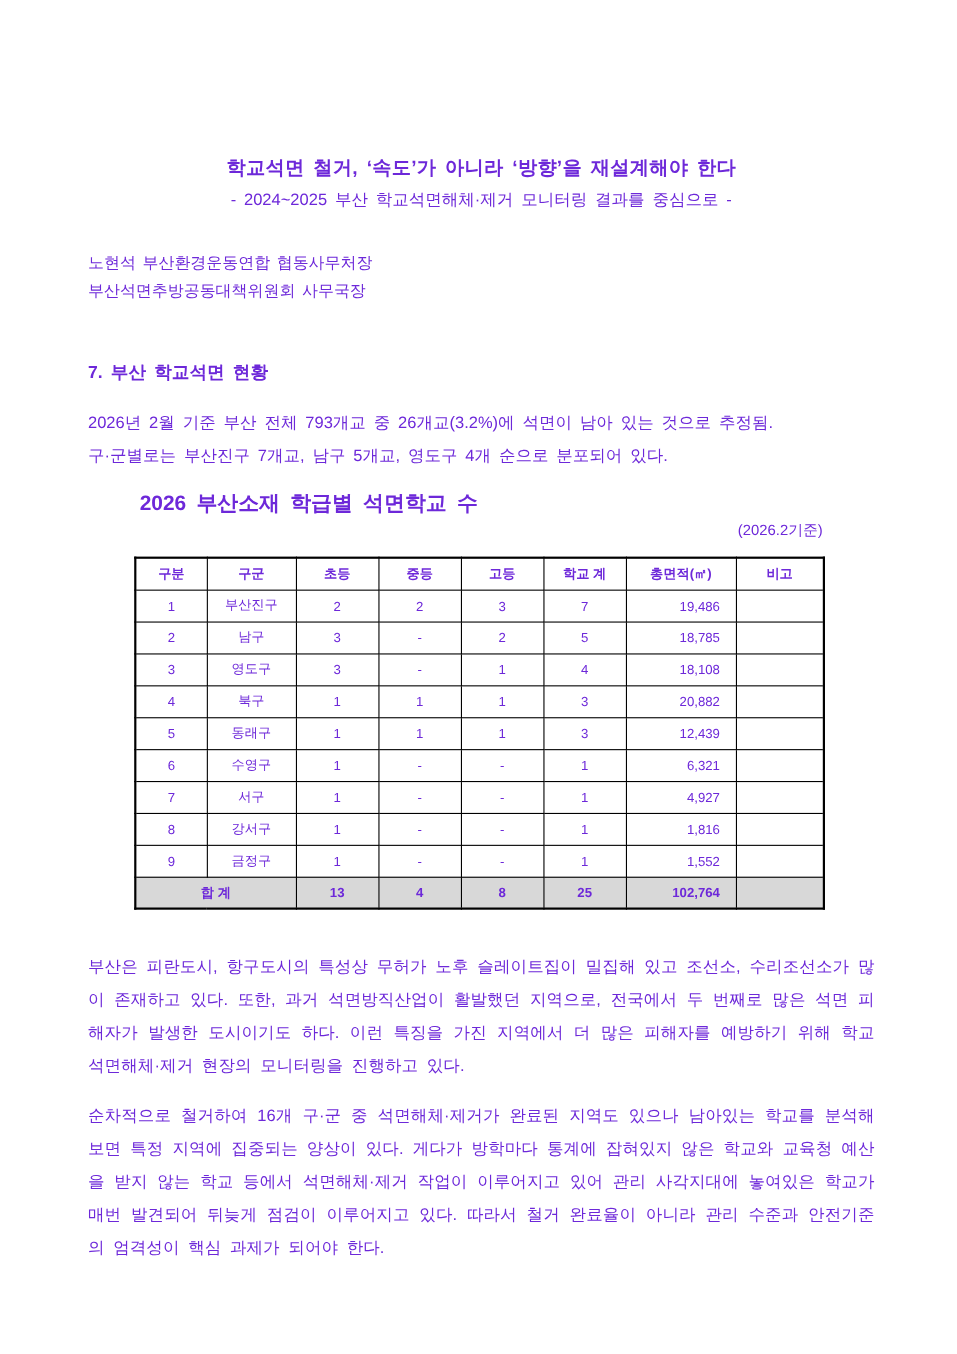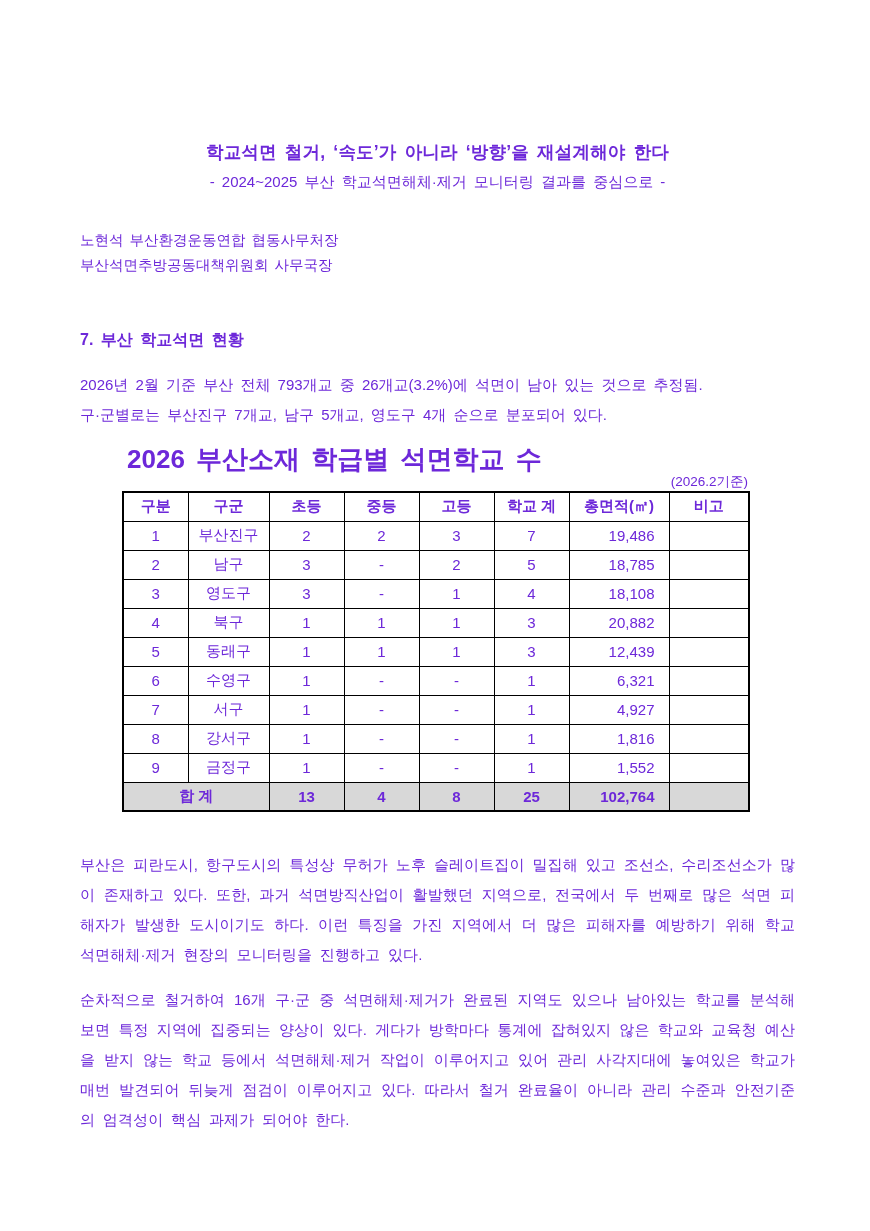--- a/index.html
+++ b/index.html
@@ -49,39 +49,39 @@
   }
   .intro-line {
     font-size: 15px;
     line-height: 30px;
     word-spacing: 3px;
   }
   .intro-block { margin-top: 18px; }
   .table-wrap { margin-top: 16px; }
   .table-title {
     margin-left: 47px;
-    font-size: 26px;
+    font-size: 19px;
     font-weight: bold;
     word-spacing: 4px;
     line-height: 26px;
   }
   .table-note {
     width: 668px;           
     text-align: right;
     font-size: 13.5px;
     line-height: 17px;
     margin-top: 1px;
-    margin-bottom: 1px;
+    margin-bottom: 16px;
   }
   table.asbestos {
     margin-left: 42px;
     border-collapse: collapse;
     width: 626px;
     table-layout: fixed;
-    font-size: 15px;
+    font-size: 12px;
     padding-left: 24px;
   }
   table.asbestos col.c0 { width: 65px; }
   table.asbestos col.c1 { width: 81px; }
   table.asbestos col.c2 { width: 75px; }
   table.asbestos col.c3 { width: 75px; }
   table.asbestos col.c4 { width: 75px; }
   table.asbestos col.c5 { width: 75px; }
   table.asbestos col.c6 { width: 100px; }
   table.asbestos col.c7 { width: 80px; }

